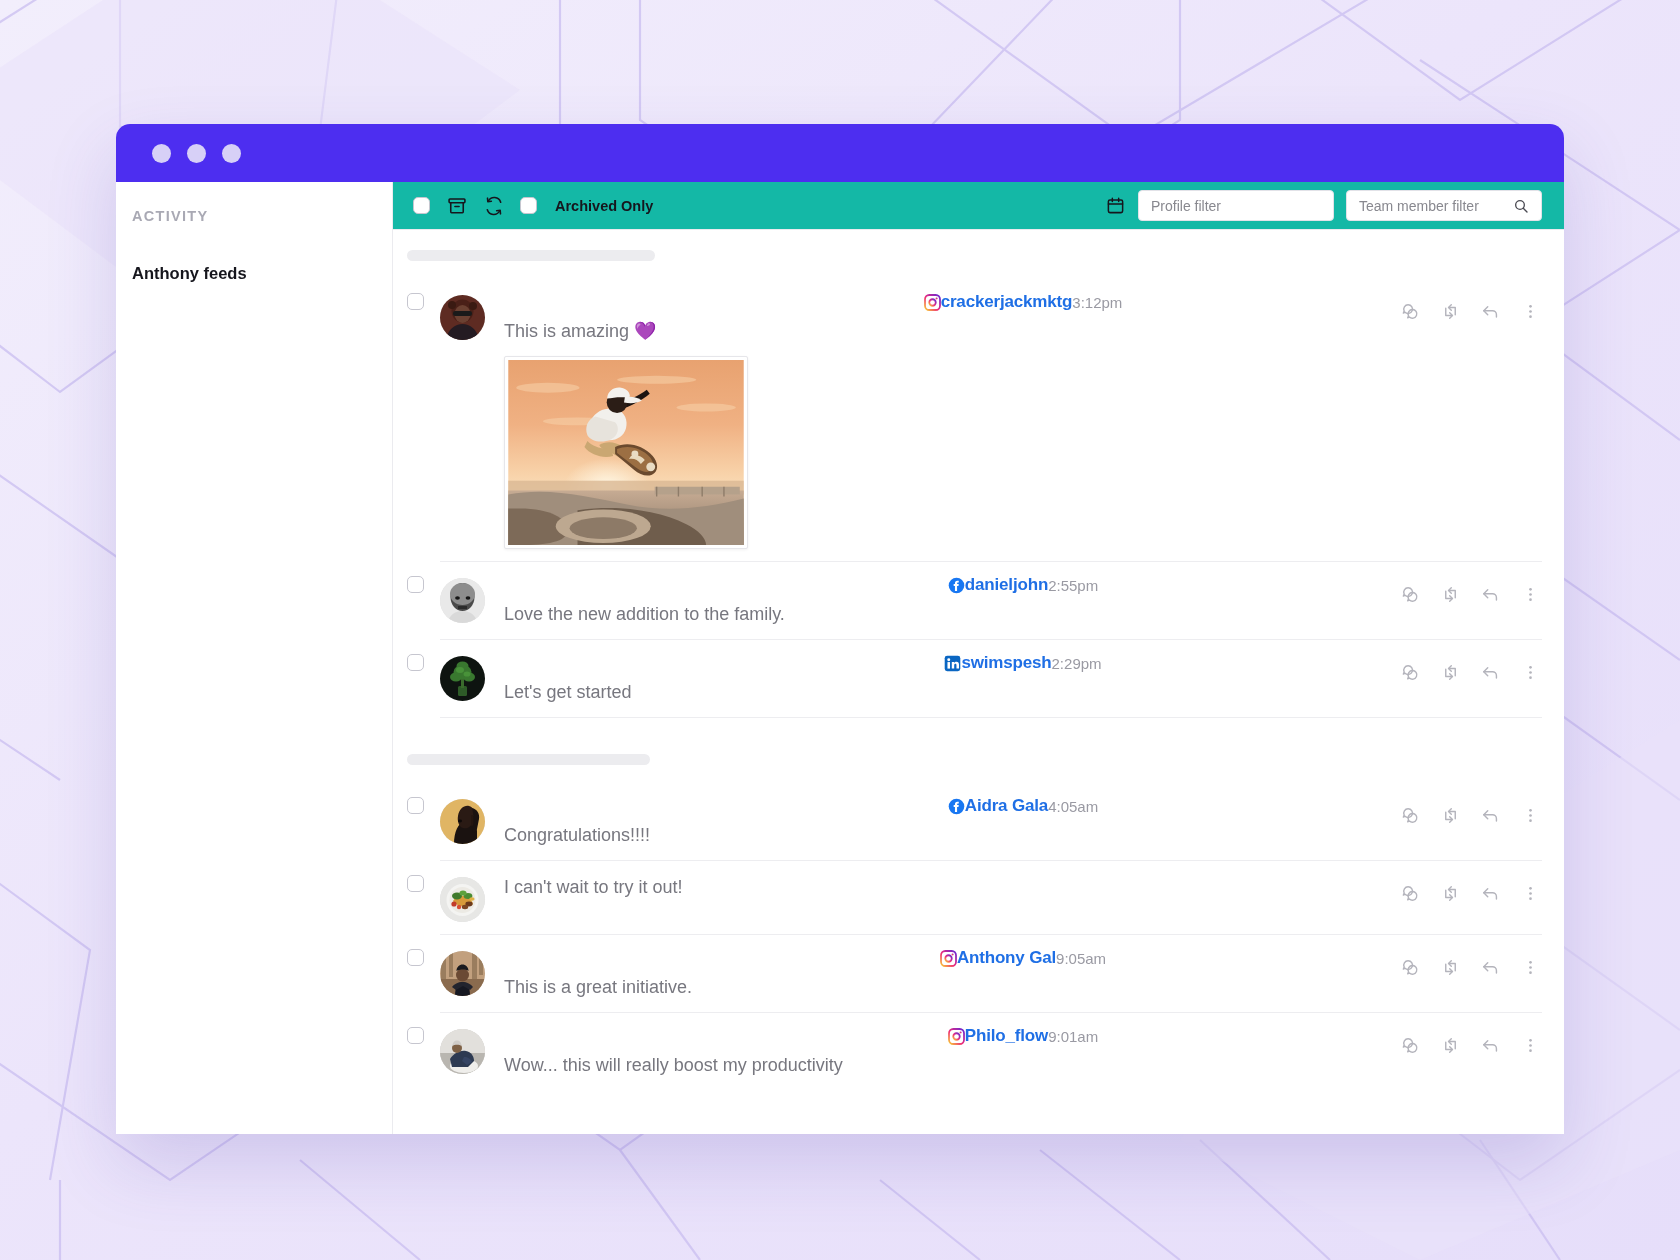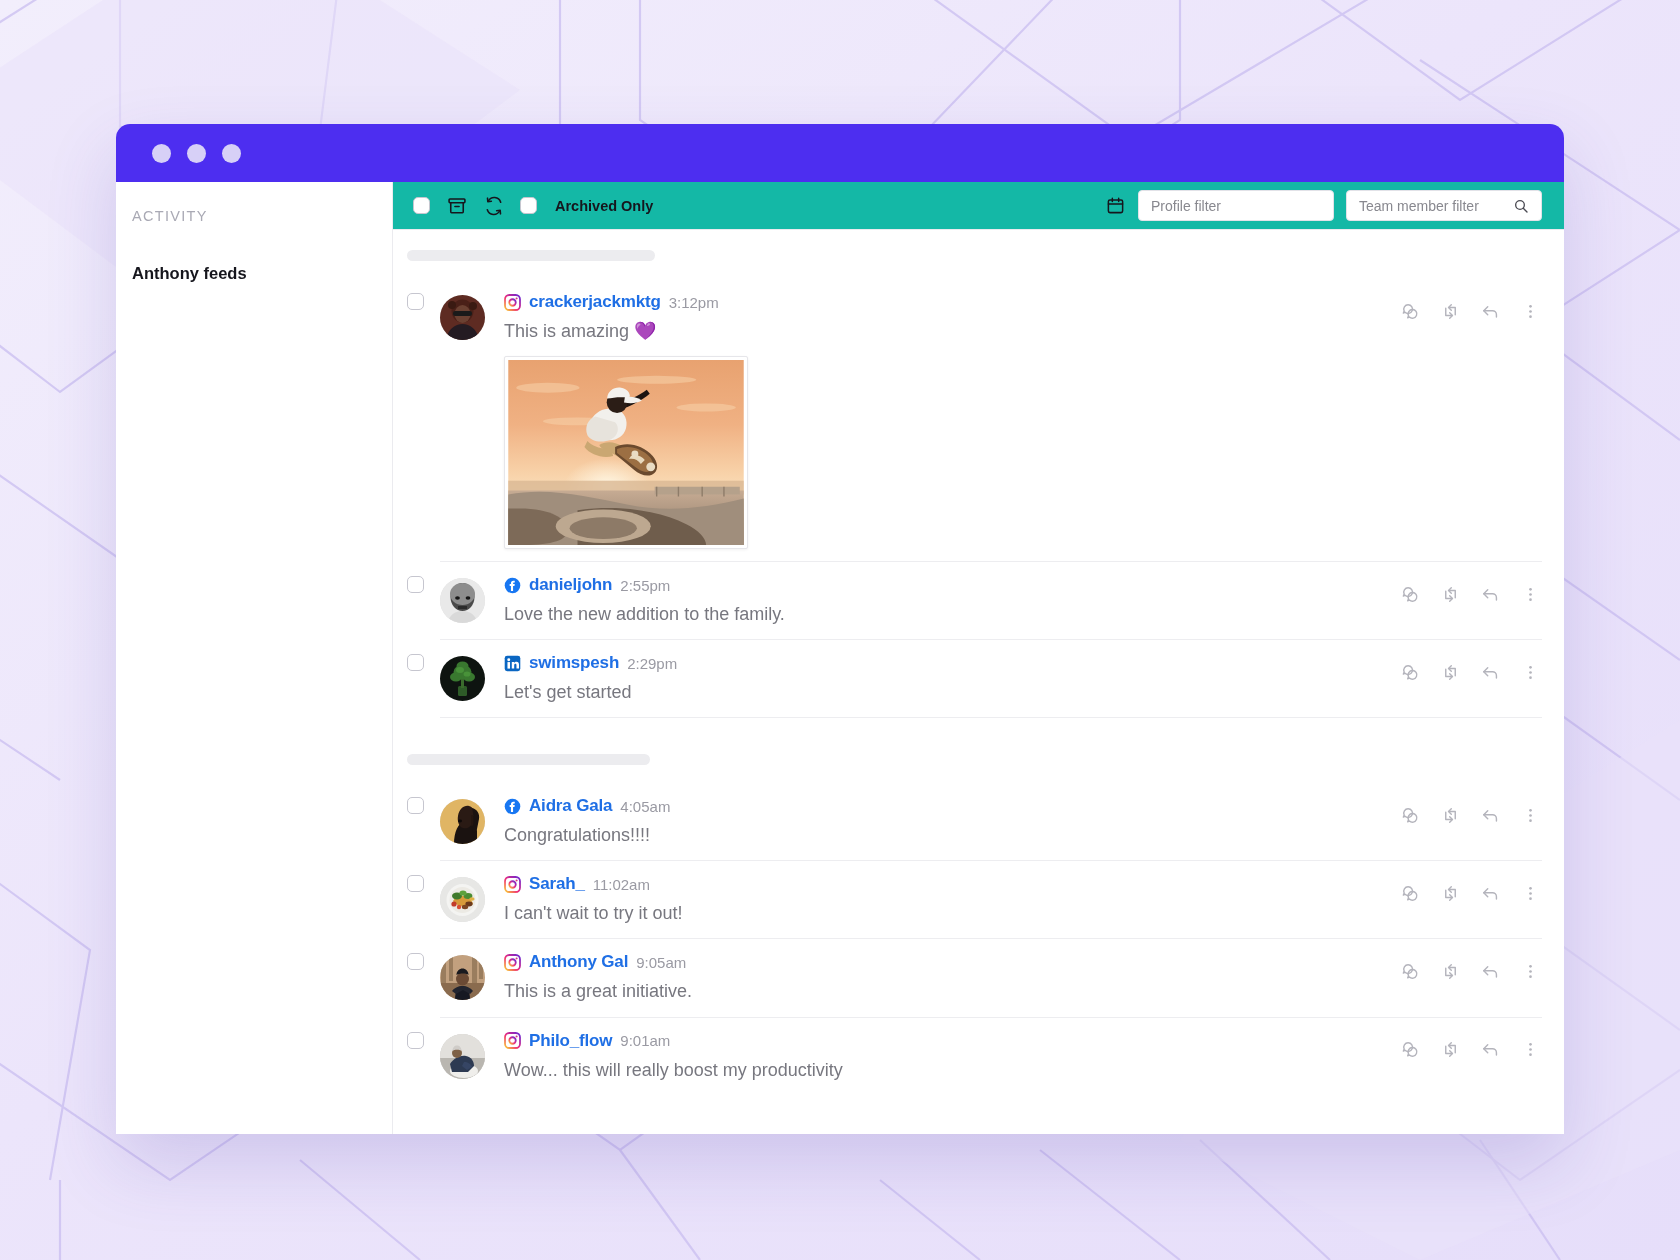--- a/index.html
+++ b/index.html
@@ -72,21 +72,21 @@
     background: #ffffff;
     border-right: 1px solid #ebebef;
     padding-top: 26px;
   }
   #sidebar-heading {
     font-size: 14.5px;
     letter-spacing: 0.09em;
     color: #a9a9b4;
     padding: 0 16px 0 16px;
     margin-bottom: 28px;
-    font-weight: 400;
+    font-weight: 700;
   }
   .nav-item {
     height: 42px;
     display: flex;
     align-items: center;
     justify-content: space-between;
     padding: 0 16px;
     font-size: 17px;
     cursor: pointer;
   }
@@ -218,22 +218,22 @@
     background: #ddd;
     position: relative;
   }
   .avatar svg { display: block; width: 100%; height: 100%; }
 
   .post-content { flex: 1; min-width: 0; padding-top: 2px; }
 
   .post-head {
     display: flex;
     align-items: center;
-    gap: 8px;
     margin-bottom: 6px;
+    justify-content: center;
   }
   .net-icon { width: 17px; height: 17px; flex: 0 0 17px; display:block; }
   .author {
     font-size: 17px;
     font-weight: 700;
     color: #1f6fe5;
     letter-spacing: -0.01em;
     white-space: nowrap;
   }
   .timestamp {
@@ -726,38 +726,20 @@
                   <ellipse cx="23" cy="16" rx="3.6" ry="2.6" fill="#5da13c"></ellipse>
                   <circle cx="14" cy="27" r="2.6" fill="#c23b2a"></circle>
                   <circle cx="19" cy="30" r="2.2" fill="#d84e34"></circle>
                   <ellipse cx="29" cy="27" rx="3.6" ry="2.4" fill="#6b3a1c"></ellipse>
                   <ellipse cx="25" cy="30" rx="3.2" ry="2.2" fill="#7d4723"></ellipse>
                   <ellipse cx="32" cy="22" rx="2.6" ry="1.8" fill="#e0b045"></ellipse>
                 </g>
               </svg>
             </div>
             <div class="post-content">
-              <div class="post-head">
-                <span>
-                  <svg class="net-icon" viewBox="0 0 24 24" xmlns="http://www.w3.org/2000/svg">
-                    <defs>
-                        <linearGradient id="igG2" x1="0" y1="1" x2="1" y2="0">
-                      <stop offset="0%" stop-color="#f9ce34"></stop>
-                          <stop offset="45%" stop-color="#ee2a7b"></stop>
-                          <stop offset="100%" stop-color="#6228d7"></stop>
-                    </linearGradient>
-                      </defs>
-                    <rect x="1.4" y="1.4" width="21.2" height="21.2" rx="6" fill="none" stroke="url(#igG2)" stroke-width="2.5"></rect>
-                    <circle cx="12" cy="12" r="4.6" fill="none" stroke="url(#igG2)" stroke-width="2.5"></circle>
-                    <circle cx="17.7" cy="6.3" r="1.5" fill="url(#igG2)"></circle>
-                  </svg>
-                </span>
-                <span class="author">Sarah_</span>
-                <span class="timestamp">11:02am</span>
-              </div>
               <div class="post-text">I can't wait to try it out!</div>
             </div>
           </div>
           <div class="post-actions">
             <span class="act">
               <svg width="19" height="19" viewBox="0 0 24 24" fill="none" stroke="currentColor" stroke-width="1.8" stroke-linecap="round" stroke-linejoin="round">
                   <path d="M9 3.5a5.5 5.5 0 1 1-3.9 9.4L3 14l1-2.6A5.5 5.5 0 0 1 9 3.5Z"></path>
                   <path d="M14.5 9.5a5.5 5.5 0 1 1-3.9 9.4L8.5 20l1-2.6a5.5 5.5 0 0 1 5-7.9Z"></path>
                 </svg>
             </span>

